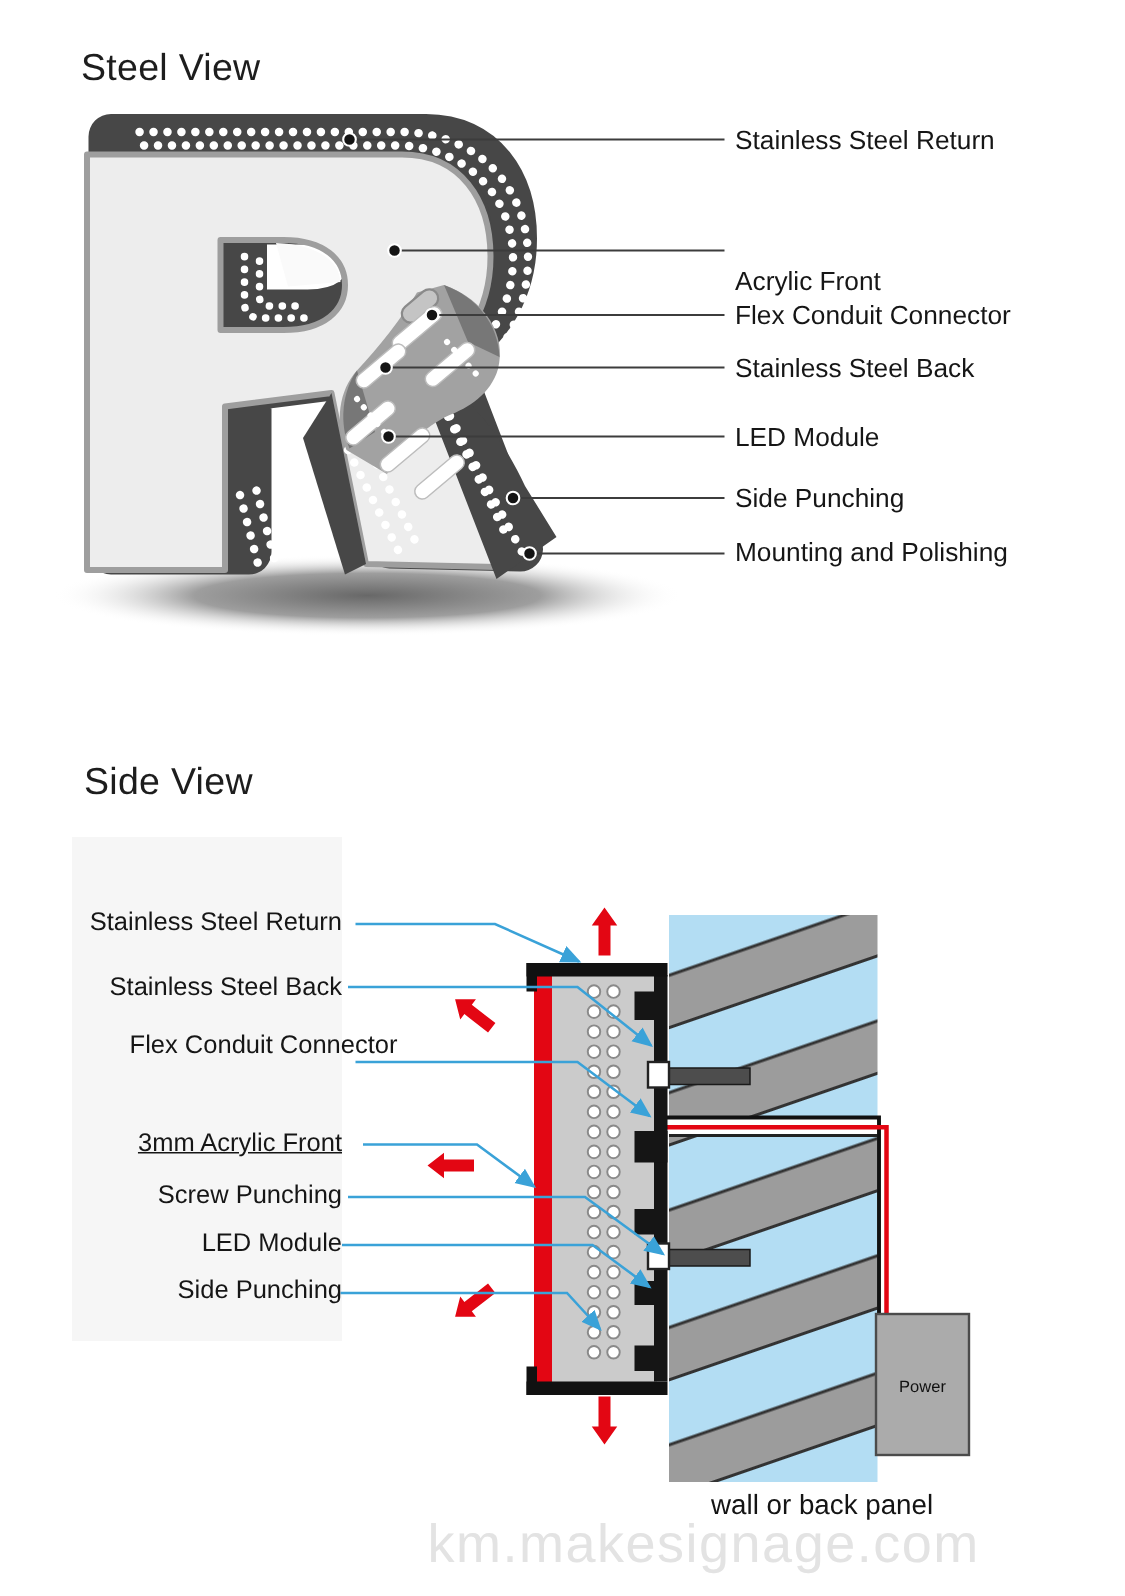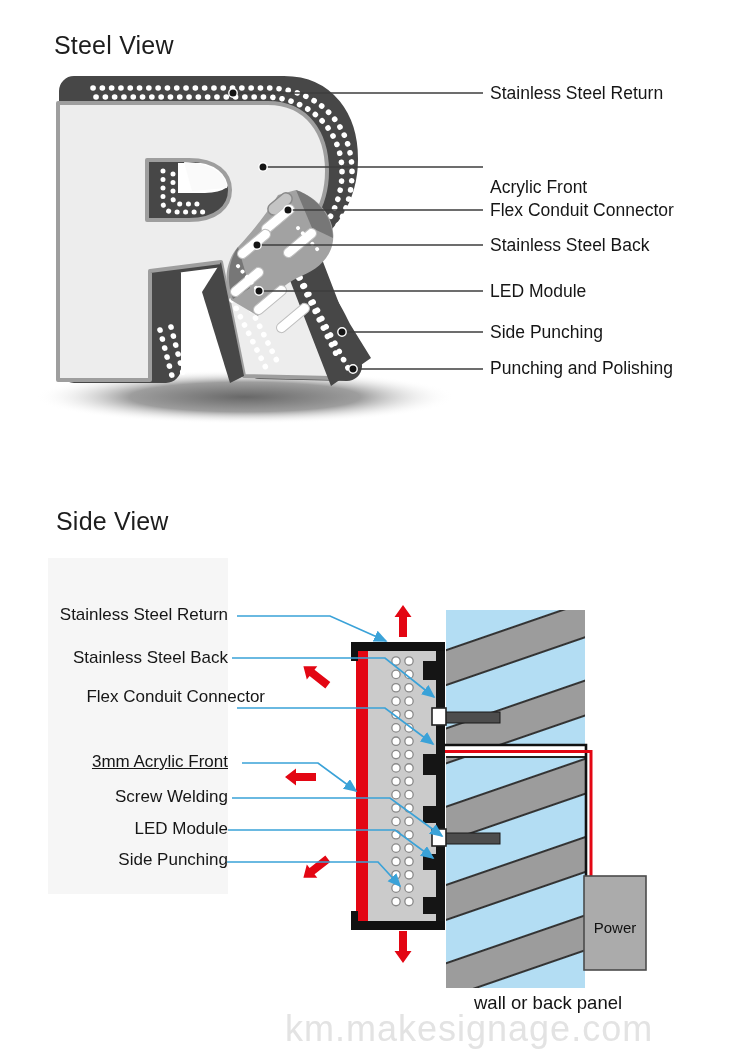--- a/index.html
+++ b/index.html
@@ -7,21 +7,21 @@
     --c-dark:#474747; --c-face:#ededed; --c-watermark:#e3e3e3; --c-ink:#1c1c1c;
   }
   html,body{margin:0;padding:0;}
   body{width:750px;height:1064px;position:relative;background:#ffffff;overflow:hidden;
        font-family:"Liberation Sans","DejaVu Sans",sans-serif;color:var(--c-ink);}
   .abs{position:absolute;}
   .title{font-size:25px;letter-spacing:.2px;color:#1d1d1d;}
   .flabel{left:490px;font-size:17.5px;line-height:22px;white-space:nowrap;color:#161616;}
   .slabel{right:522px;font-size:17px;line-height:22px;white-space:nowrap;color:#161616;text-align:right;}
   .caption{font-size:18.5px;color:#141414;white-space:nowrap;}
-  .power{width:62px;text-align:center;font-size:15px;color:#111;}
+  .power{width:62px;text-align:center;font-size:11px;color:#111;}
   .watermark{font-size:36px;letter-spacing:1px;white-space:nowrap;color:var(--c-watermark);}
   svg{display:block;}
 </style>
 </head>
 <body>
 
 <div class="abs watermark" style="left:285px;top:1008px;">km.makesignage.com</div>
 
 <svg class="abs" style="left:0;top:0;" width="750" height="1064" viewBox="0 0 750 1064">
   <defs>
@@ -180,26 +180,26 @@
 </svg>
 
 <div class="abs title" style="left:54px;top:31px;">Steel View</div>
 
 <div class="abs flabel" style="top:82px;">Stainless Steel Return</div>
 <div class="abs flabel" style="top:156px;margin-top:20px;">Acrylic Front</div>
 <div class="abs flabel" style="top:199px;">Flex Conduit Connector</div>
 <div class="abs flabel" style="top:234px;">Stainless Steel Back</div>
 <div class="abs flabel" style="top:280px;">LED Module</div>
 <div class="abs flabel" style="top:321px;">Side Punching</div>
-<div class="abs flabel" style="top:357px;">Punching and Polishing</div>
+<div class="abs flabel" style="top:357px;">Mounting and Polishing</div>
 
 <div class="abs title" style="left:56px;top:507px;">Side View</div>
 
 <div class="abs slabel" style="top:604px;">Stainless Steel Return</div>
 <div class="abs slabel" style="top:647px;">Stainless Steel Back</div>
 <div class="abs slabel" style="top:686px;right:485px;">Flex Conduit Connector</div>
 <div class="abs slabel" style="top:751px;text-decoration:underline;">3mm Acrylic Front</div>
-<div class="abs slabel" style="top:786px;">Screw Welding</div>
+<div class="abs slabel" style="top:786px;">Screw Punching</div>
 <div class="abs slabel" style="top:818px;">LED Module</div>
 <div class="abs slabel" style="top:849px;">Side Punching</div>
 
 <div class="abs power" style="left:584px;top:919px;">Power</div>
 <div class="abs caption" style="left:474px;top:992px;">wall or back panel</div>
 
 </body></html>

